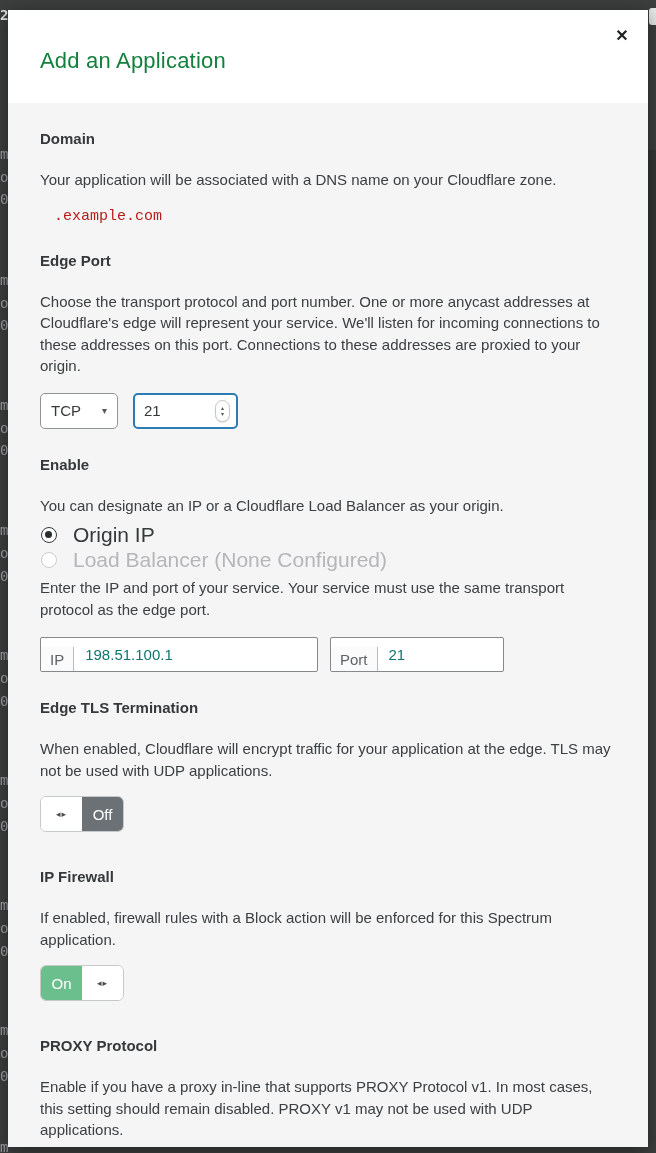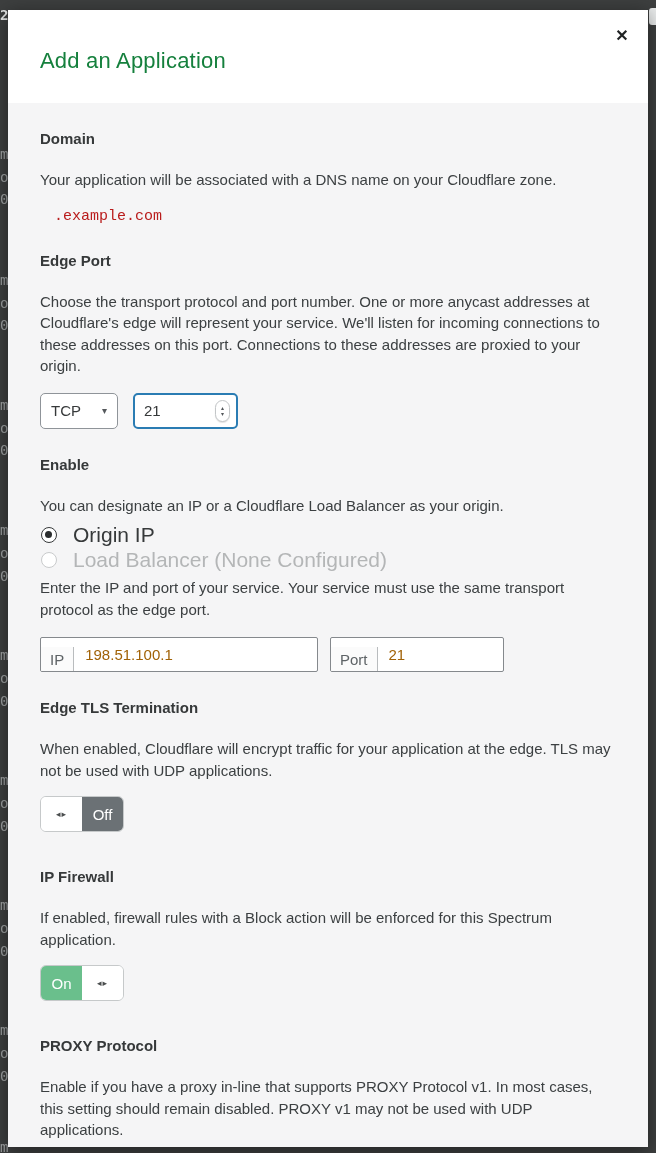--- a/index.html
+++ b/index.html
@@ -102,21 +102,21 @@
   .prefix-group {
     display:flex; align-items:stretch; height:35px; background:#fff;
     border:1px solid #85898d; border-radius:2px; overflow:hidden;
   }
   .prefix-label {
     display:flex; align-items:center; padding:0 9px; font-size:15px; color:#5e6366;
     background:#fbfbfb; border-right:1px solid #b9bcbe;margin-top:9px;
   }
   .prefix-group input {
     border:none; outline:none; font-family:"Liberation Sans", sans-serif;
-    font-size:15px; color:#a16207; padding:0 11px; background:transparent;
+    font-size:15px; color:#0f766e; padding:0 11px; background:transparent;
   }
   .ip-group { width:278px; }
   .ip-group input { width:238px; }
   .portv-group { width:174px; }
   .portv-group input { width:110px; }
 
   
   .toggle {
     display:flex; width:84px; height:36px; border-radius:6px; overflow:hidden;
     border:1px solid #c6c9ca; cursor:pointer; margin-top:15px; background:#fff;

